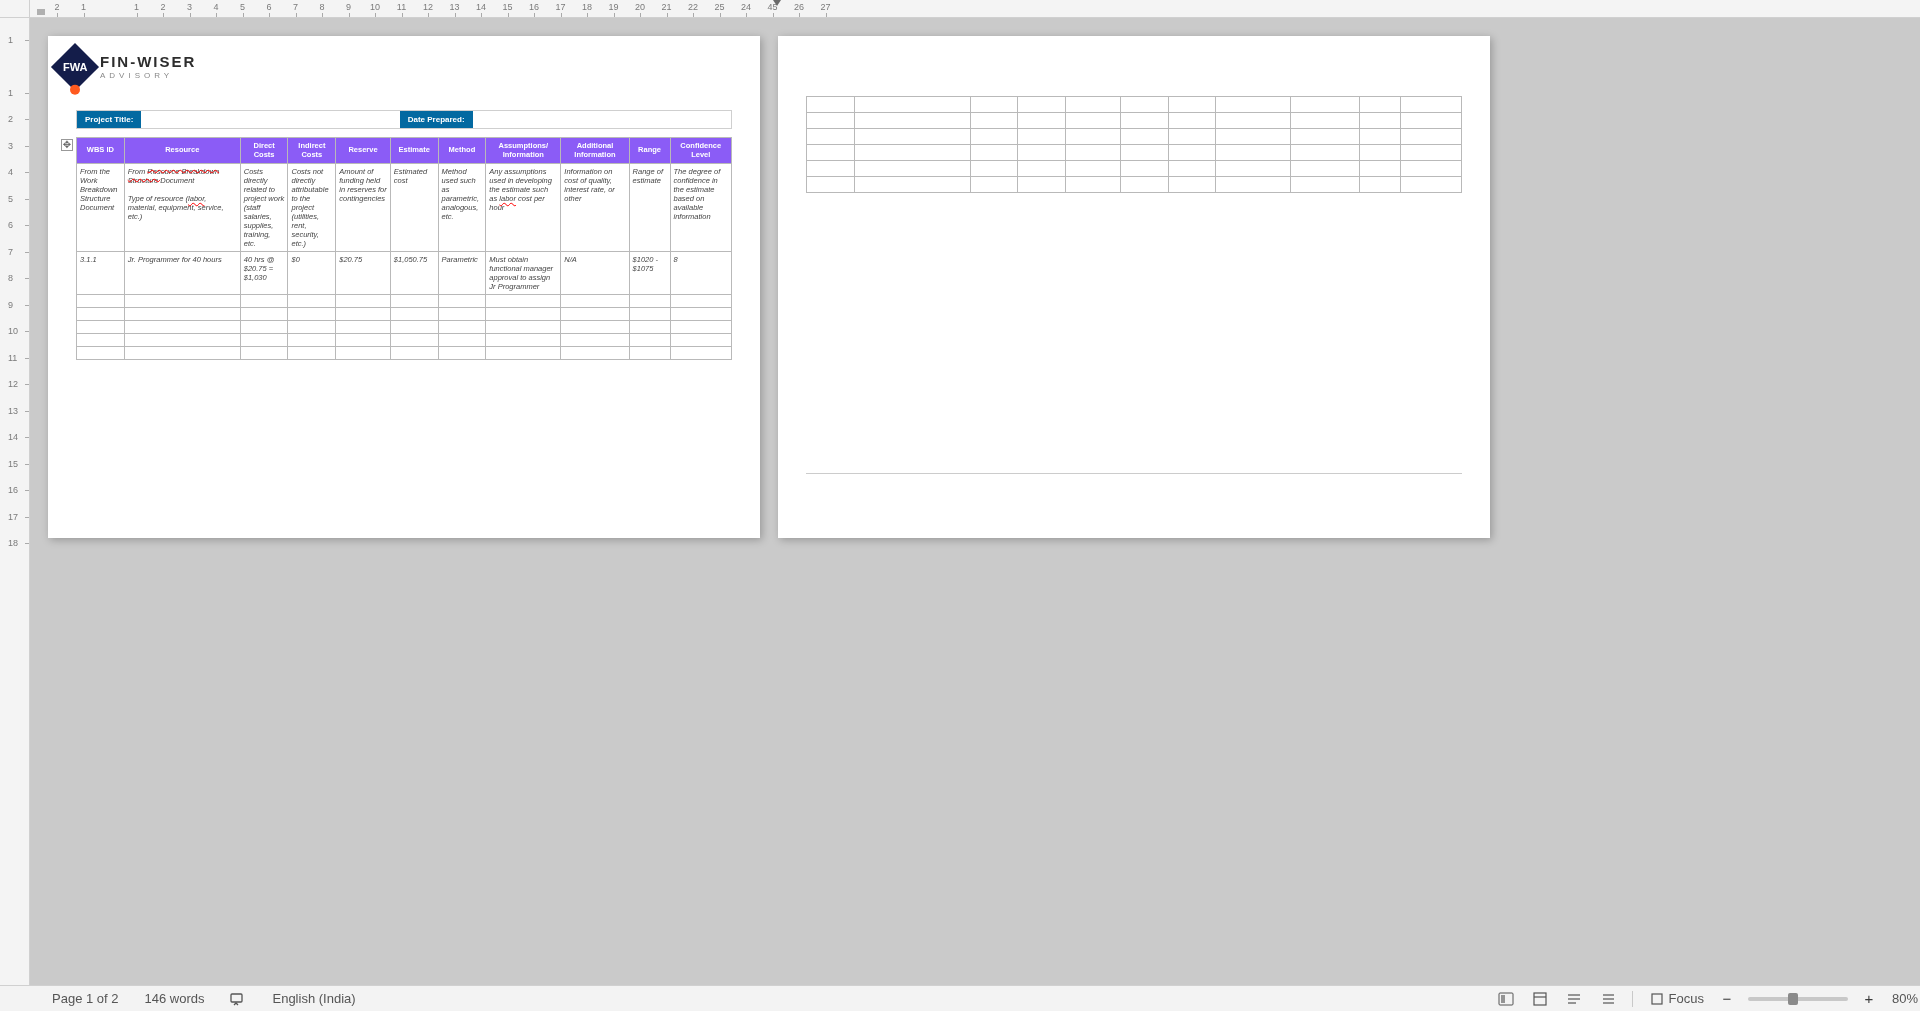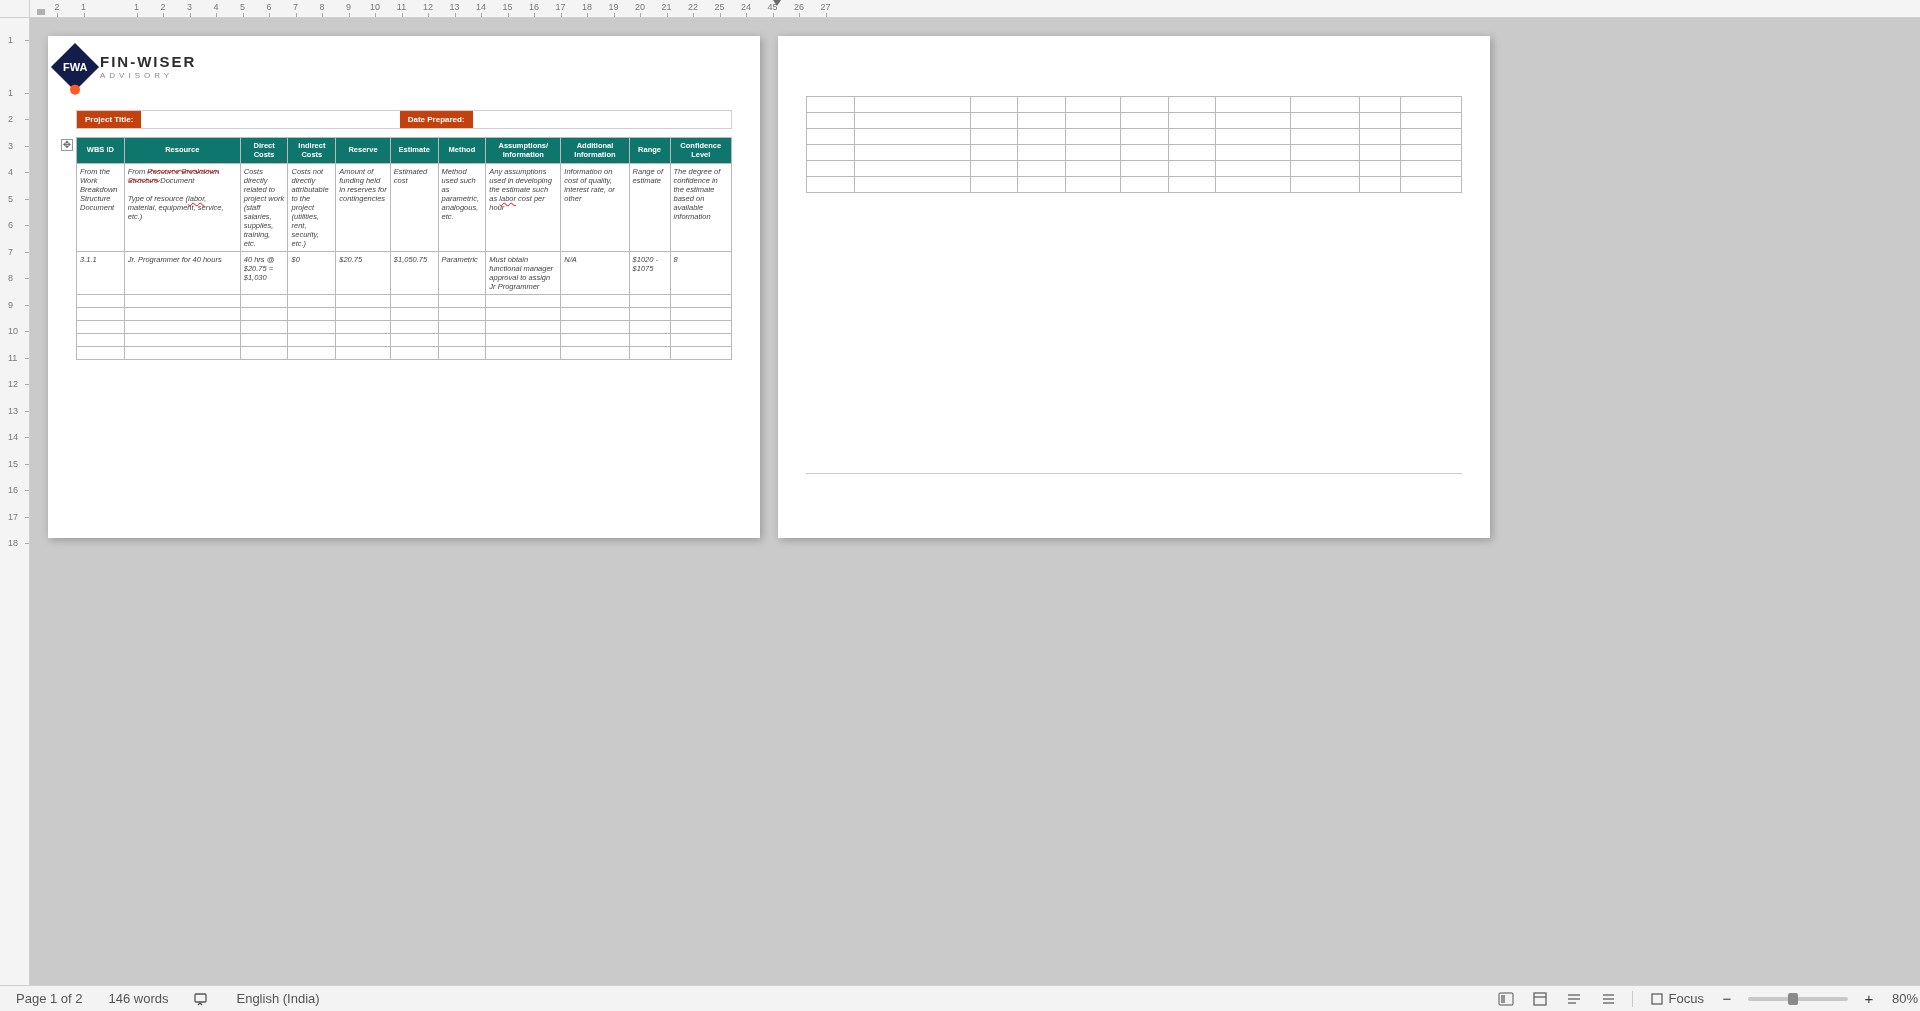--- a/index.html
+++ b/index.html
@@ -26,42 +26,42 @@
   .logo-diamond{width:34px;height:34px;background:#141d4a;transform:rotate(45deg);display:flex;align-items:center;justify-content:center;position:relative;}
   .logo-diamond span{transform:rotate(-45deg);color:#fff;font-weight:700;font-size:11px;}
   .logo-diamond::after{content:"";position:absolute;right:-4px;bottom:-4px;width:10px;height:10px;background:#ff5a1f;border-radius:50%;}
   .logo-text{display:flex;flex-direction:column;line-height:1;}
   .logo-text .l1{font-size:15px;font-weight:600;letter-spacing:2px;color:#2d2d2d;}
   .logo-text .l2{font-size:8px;letter-spacing:4px;color:#888;margin-top:3px;}
 
   .title-bar{background:#141d4a;color:#fff;font-size:22px;font-weight:700;padding:10px 28px;margin-top:2px;}
 
   .field-row{display:flex;margin:16px 28px 8px;border:1px solid #cfcfcf;font-size:8px;}
-  .field-label{background:#c2410c;color:#fff;font-weight:700;padding:4px 8px;white-space:nowrap;}
+  .field-label{background:#0369a1;color:#fff;font-weight:700;padding:4px 8px;white-space:nowrap;}
   .field-input{flex:1;background:#fff;}
 
   .tablewrap{margin:0 28px;position:relative;}
   .table-handle{position:absolute;left:-15px;top:2px;width:12px;height:12px;border:1px solid #999;background:#fff;font-size:10px;line-height:10px;text-align:center;color:#666;cursor:move;}
   table.main{border-collapse:collapse;width:100%;font-size:7.5px;table-layout:fixed;}
-  table.main th{background:#0f766e;color:#fff;font-weight:700;text-align:center;padding:4px 3px;border:1px solid #b9b9b9;line-height:1.15;}
+  table.main th{background:#8b5cf6;color:#fff;font-weight:700;text-align:center;padding:4px 3px;border:1px solid #b9b9b9;line-height:1.15;}
   table.main td{border:1px solid #b9b9b9;padding:3px;vertical-align:top;font-style:italic;color:#444;line-height:1.2;}
   .strike{text-decoration:line-through wavy red;}
   .ul-red{text-decoration:underline wavy red;}
 
   table.main td.empty{height:13px;}
 
   
   .p2tablewrap{padding:60px 28px 0;}
   table.p2{border-collapse:collapse;width:100%;font-size:7.5px;table-layout:fixed;}
   table.p2 td{border:1px solid #b9b9b9;height:16px;padding:0;}
   .p2footline{border-top:1px solid #ccc;margin:280px 28px 0;}
 
   
   .statusbar{position:absolute;left:0;right:0;bottom:0;height:26px;background:#f3f3f3;border-top:1px solid #d0d0d0;display:flex;align-items:center;font-size:13px;color:#3a3a3a;z-index:10;}
-  .statusbar .sb-left{display:flex;align-items:center;gap:22px;padding-left:14px;}
+  .statusbar .sb-left{display:flex;align-items:center;gap:22px;padding-left:14px;margin-left:36px;}
   .statusbar .sb-right{margin-left:auto;display:flex;align-items:center;gap:14px;}
   .statusbar .ico{width:16px;height:16px;display:inline-flex;align-items:center;justify-content:center;color:#555;}
   .statusbar .ico svg{width:16px;height:16px;}
   .statusbar button{background:none;border:none;padding:2px;cursor:pointer;color:#555;font-size:13px;display:inline-flex;align-items:center;gap:4px;}
   .zoom-slider{position:relative;width:100px;height:4px;background:#c8c8c8;border-radius:2px;}
   .zoom-thumb{position:absolute;top:-4px;left:40%;width:10px;height:12px;background:#8a8a8a;border-radius:2px;}
   .zoom-btn{font-size:15px;width:14px;text-align:center;cursor:pointer;}
   .divider{width:1px;height:16px;background:#c9c9c9;}
 </style>
 </head>

